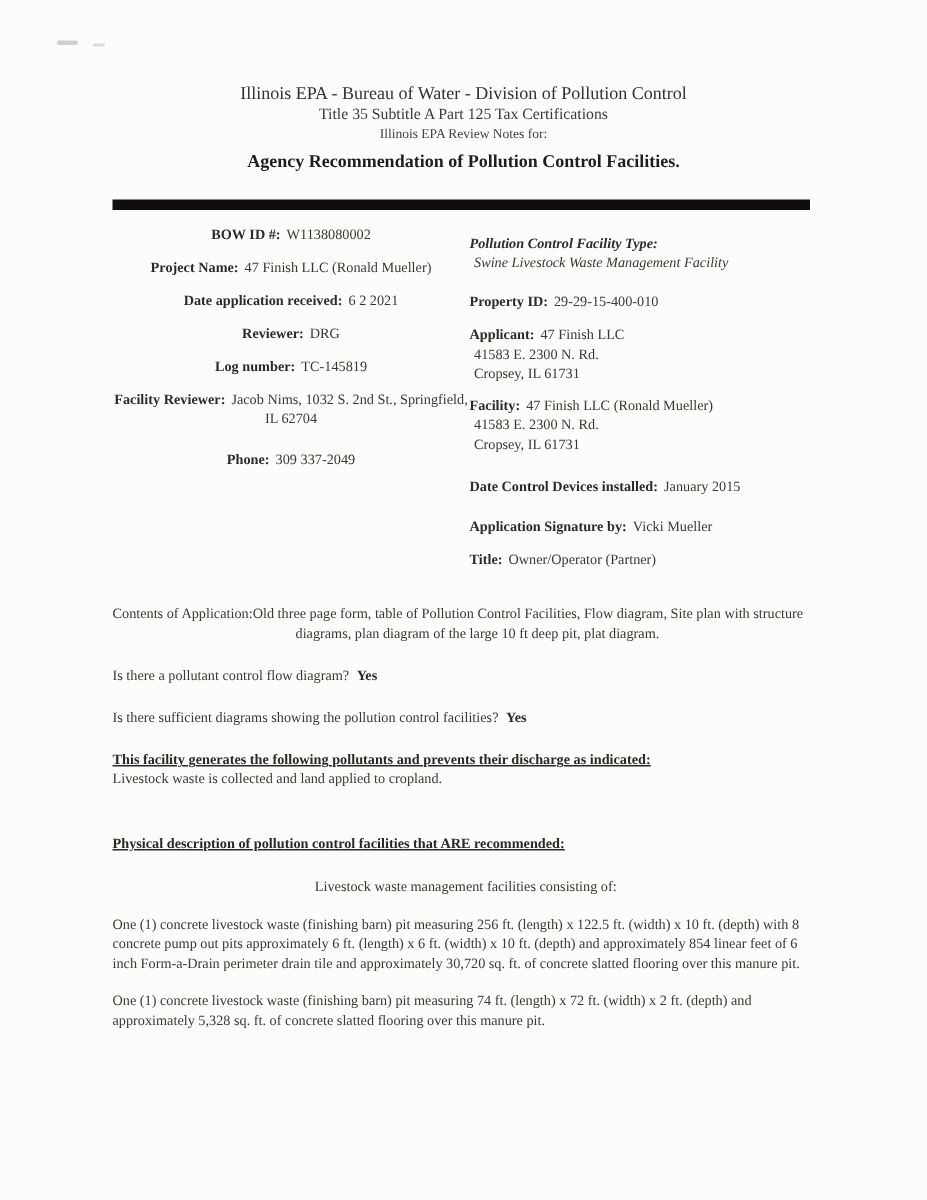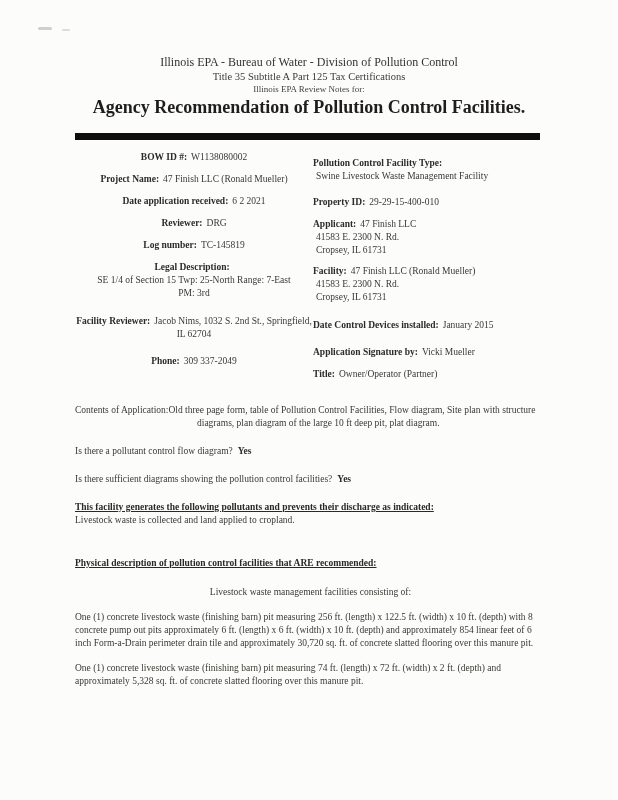--- a/index.html
+++ b/index.html
@@ -19,38 +19,38 @@
   
   .smudge-a { position: absolute; left: 38px; top: 27px; width: 14px; height: 3px;
               background: #bcbcb8; border-radius: 2px; opacity: .7; }
   .smudge-b { position: absolute; left: 62px; top: 29px; width: 8px; height: 2px;
               background: #c6c6c2; border-radius: 2px; opacity: .6; }
 
   .header { padding-top: 55px; text-align: center; }
   .h1 { font-size: 12px;   line-height: 15px; color: #343230; }
   .h2 { font-size: 10.5px; line-height: 13px; color: #3c3a37; }
   .h3 { font-size: 9px;    line-height: 12px; color: #45433f; }
-  .doc-title { font-size: 18px; line-height: 20px; font-weight: bold; color: #201e1c; margin-top: 2px; }
+  .doc-title { font-size: 12px; line-height: 20px; font-weight: bold; color: #201e1c; margin-top: 2px; }
 
   .bar { margin: 16px 78px 0 75px; height: 7px; background: #0f0e0c; }
 
   p { margin: 0; }
   .lbl { font-weight: bold; color: #2d2b28; margin-right: 4px; }
   .val { color: #3a3833; }
 
   .columns { display: flex; padding: 11px 58px 0 75px; font-size: 9.5px; line-height: 13px; }
   .col-left  { width: 238px; flex: none; text-align: center; }
   .col-right { flex: 1; padding-top: 6px; }
 
   .field   { margin-bottom: 9px; }
   .block   { margin-bottom: 9px; }
   .blockline { display: block; }
   .addr-line { display: block; padding-left: 3px; }
   .mb8  { margin-bottom: 8px; }
-  .mb13 { margin-bottom: 13px; }
+  .mb13 { margin-bottom: 13px; font-style: italic; }
   .mb14 { margin-bottom: 14px; }
   .mb15 { margin-bottom: 15px; }
 
   .bodytext { padding: 0 72px 0 75px; font-size: 9.5px; line-height: 13px; }
   .hang { padding-left: 122px; text-indent: -122px; margin-top: 14px; }
   .q { margin-top: 15px; }
   .ans { font-weight: bold; color: #2d2b28; margin-left: 5px; font-family: Liberation Serif, serif; }
   .heading-u { margin-top: 15px; font-weight: bold; text-decoration: underline; color: #2b2926; }
   .physical { margin-top: 30px; }
   .intro { margin-top: 16px; text-align: center; }
@@ -84,25 +84,20 @@
       </p>
       <p class="field">
         <span class="lbl">Date application received:</span><span class="val">6 2 2021</span>
       </p>
       <p class="field">
         <span class="lbl">Reviewer:</span><span class="val">DRG</span>
       </p>
       <p class="field">
         <span class="lbl">Log number:</span><span class="val">TC-145819</span>
       </p>
-      <div class="block mb15">
-        <span class="lbl blockline">Legal Description:</span>
-        <span class="val blockline">SE 1/4 of Section 15 Twp: 25-North Range: 7-East</span>
-        <span class="val blockline">PM: 3rd</span>
-      </div>
       <p class="field mb14">
         <span class="lbl">Facility Reviewer:</span><span class="val">Jacob Nims, 1032 S. 2nd St., Springfield, IL 62704</span>
       </p>
       <p class="field">
         <span class="lbl">Phone:</span><span class="val">309 337-2049</span>
       </p>
     </div>
 
     <div class="col-right">
       <div class="block mb13">

